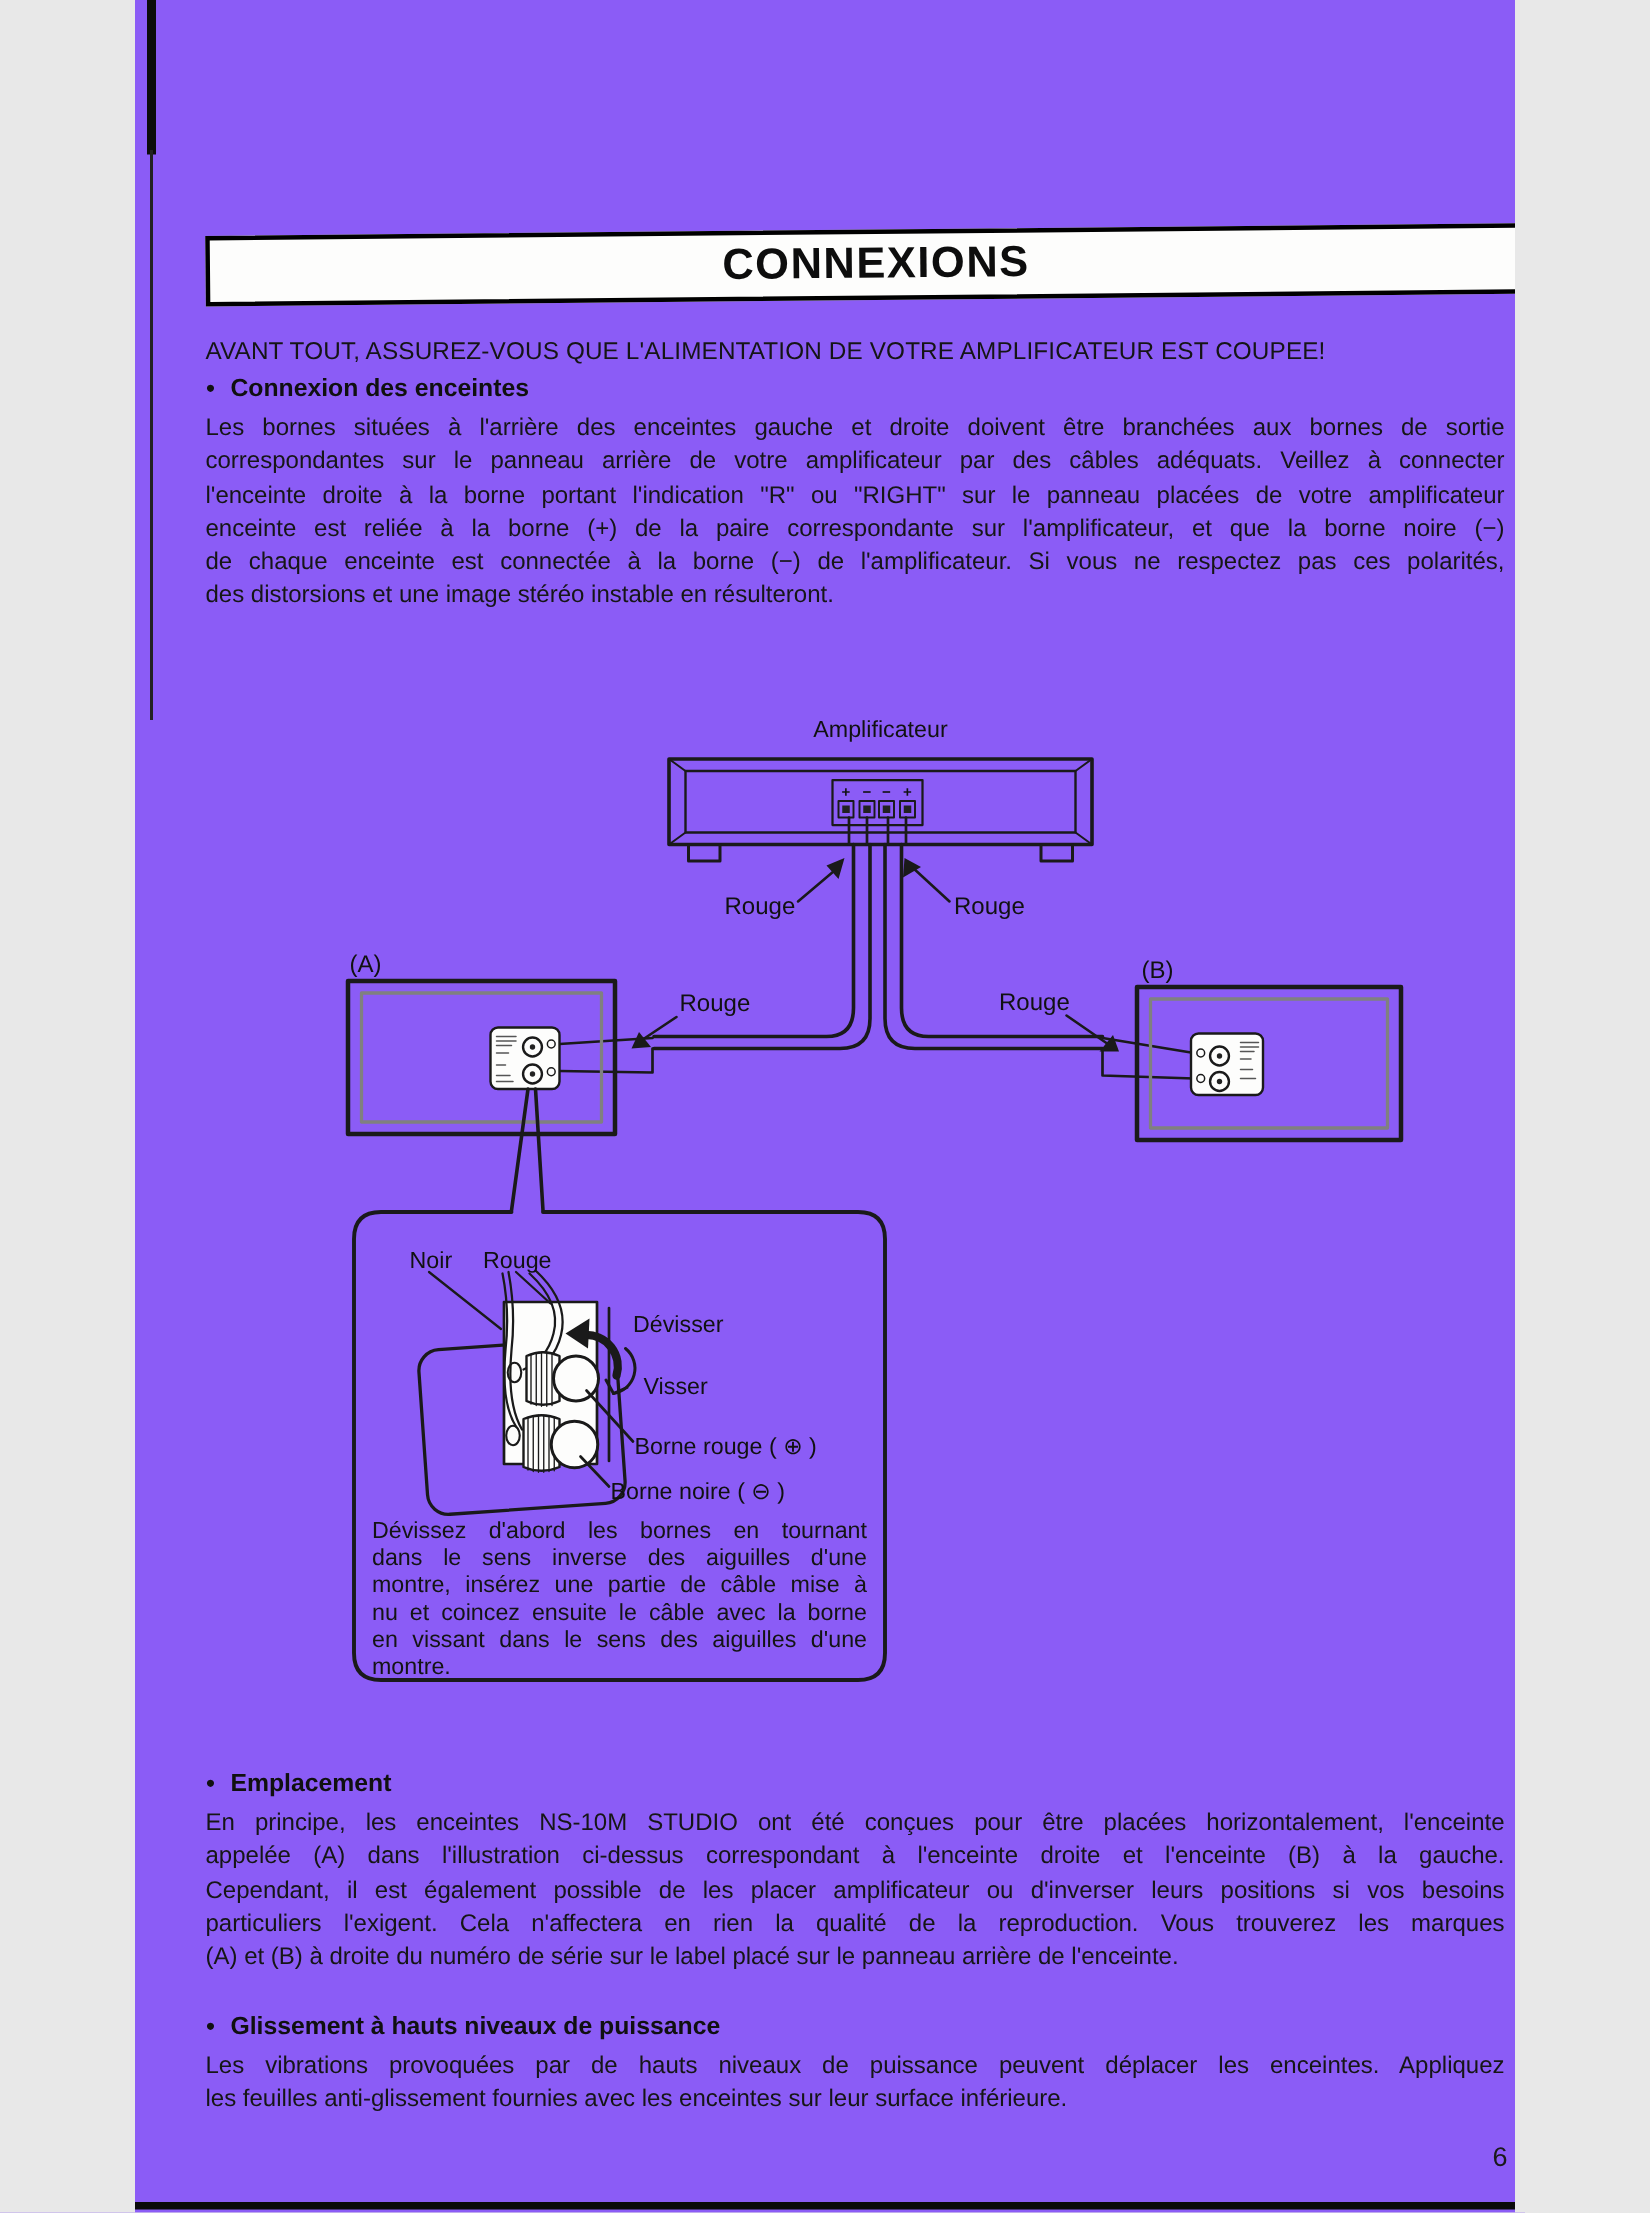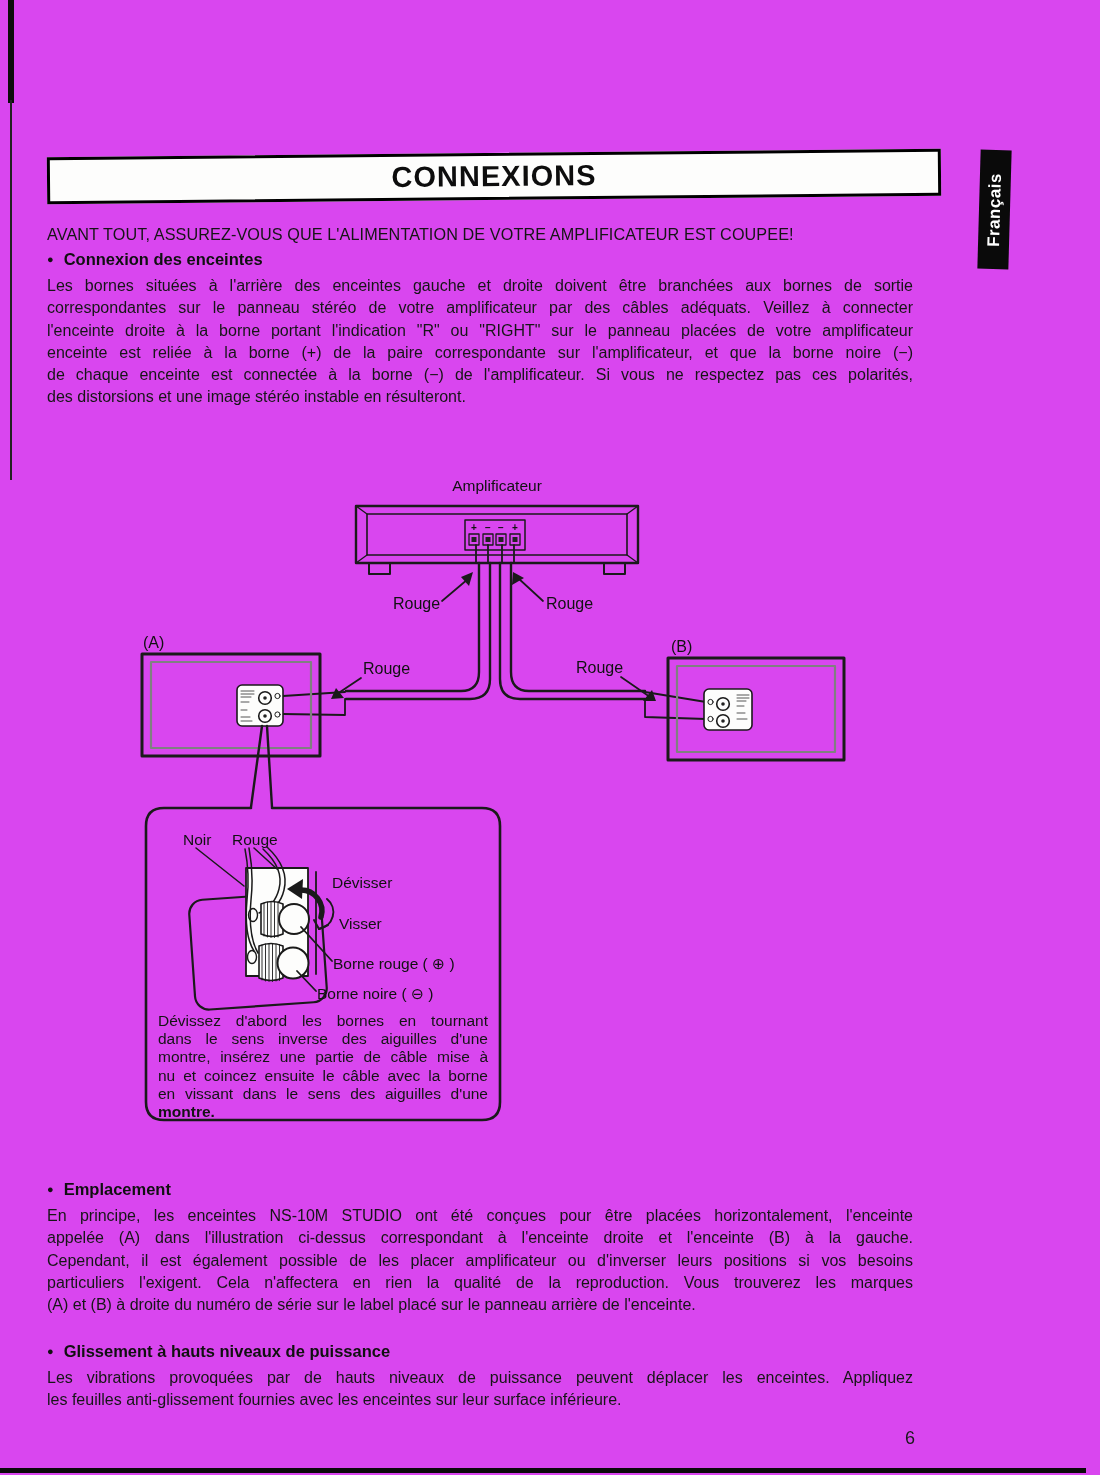--- a/index.html
+++ b/index.html
@@ -1,18 +1,18 @@
 <!DOCTYPE html>
 <html><head>
 <meta charset="utf-8">
 <style>
   * { margin:0; padding:0; box-sizing:border-box; }
   html,body { background:#e8e8e8; }
   .page {
-    position:relative; width:1100px; height:1475px; background:#d946ef;
+    position:relative; width:920px; height:1475px; background:#8b5cf6;
     font-family:"Liberation Sans","DejaVu Sans",sans-serif; color:#111;
     overflow:hidden; margin:0 auto;
   }
   .abs { position:absolute; }
   
   .edge-bar-top { left:8px; top:0; width:6px; height:103px; background:#0c0c0c; z-index:3; }
   .edge-line { left:10px; top:100px; width:2px; height:380px; background:#222; z-index:3; }
   .bottom-line { left:0; top:1468px; width:1086px; height:5px; background:#0a0a0a; z-index:3; }
   
   .title-box {
@@ -41,21 +41,21 @@
   .tline { text-align:justify; text-align-last:justify; white-space:normal; }
   .tline-last { text-align-last:left; }
   #section-1 { top:250px; }
   #section-2 { top:1180px; }
   #section-3 { top:1342px; }
   
   .diagram-svg { left:0; top:0; width:1100px; height:1475px; z-index:1; pointer-events:none; }
   .diagram-svg text { font-family:"Liberation Sans","DejaVu Sans",sans-serif; fill:#111; }
   .callout-text { left:158px; top:1012px; width:330px; font-size:15.5px; line-height:18.2px; color:#141414; z-index:2; }
   .callout-text .tline { text-align:justify; text-align-last:justify; }
-  .callout-text .tline-last { text-align-last:left;font-weight:bold; }
+  .callout-text .tline-last { text-align-last:left; }
   .page-number { left:905px; top:1428px; font-size:18px; color:#1a1a1a; z-index:2; }
 </style>
 </head>
 <body>
 
 <div class="page">
 
   <div class="abs edge-bar-top"></div>
   <div class="abs edge-line"></div>
   <div class="abs bottom-line"></div>
@@ -70,21 +70,21 @@
 
   <div class="abs warning">AVANT TOUT, ASSUREZ-VOUS QUE L'ALIMENTATION DE VOTRE AMPLIFICATEUR EST COUPEE!</div>
 
   <div class="abs section" id="section-1">
     <div class="sec-head">
       <span class="bullet">●</span>
       <b>Connexion des enceintes</b>
     </div>
     <div class="body-lines">
         <div class="tline">Les bornes situées à l'arrière des enceintes gauche et droite doivent être branchées aux bornes de sortie</div>
-        <div class="tline">correspondantes sur le panneau stéréo de votre amplificateur par des câbles adéquats.  Veillez à connecter</div>
+        <div class="tline">correspondantes sur le panneau arrière de votre amplificateur par des câbles adéquats.  Veillez à connecter</div>
         <div class="tline">l'enceinte droite à la borne portant l'indication "R" ou "RIGHT" sur le panneau placées de votre amplificateur</div>
         <div class="tline">enceinte est reliée à la borne (+) de la paire correspondante sur l'amplificateur, et que la borne noire (−)</div>
         <div class="tline">de chaque enceinte est connectée à la borne (−) de l'amplificateur. Si vous ne respectez pas ces polarités,</div>
         <div class="tline tline-last">des distorsions et une image stéréo instable en résulteront.</div>
       </div>
   </div>
 
   <div class="abs section" id="section-2">
     <div class="sec-head">
       <span class="bullet">●</span>

